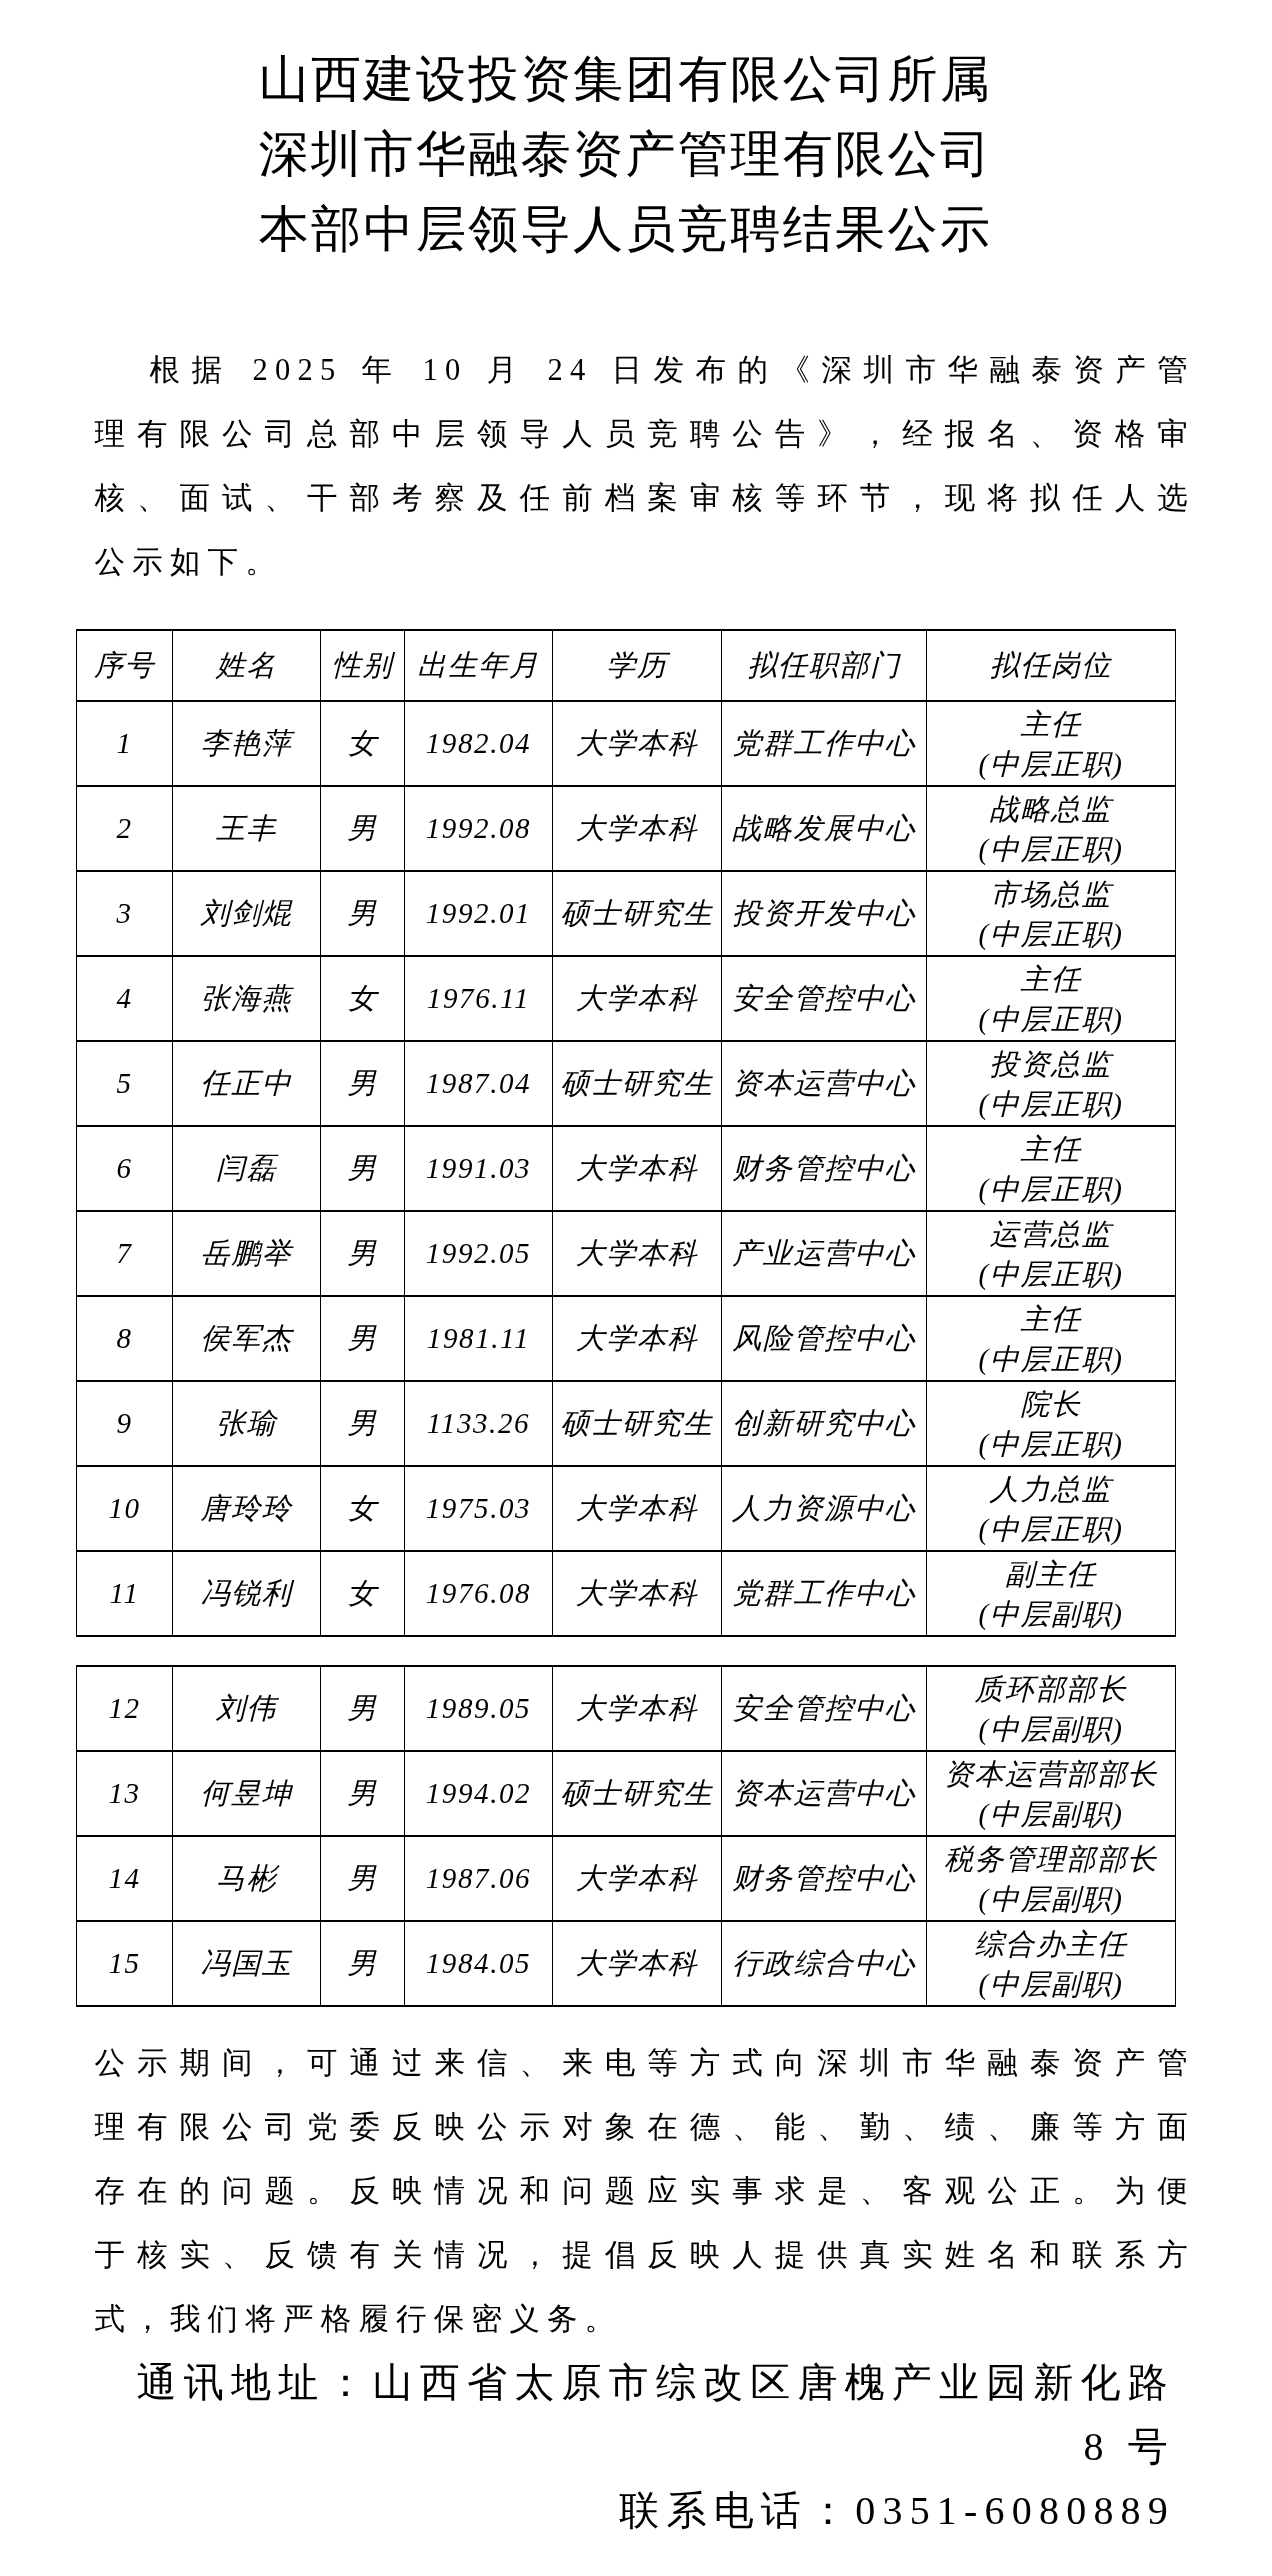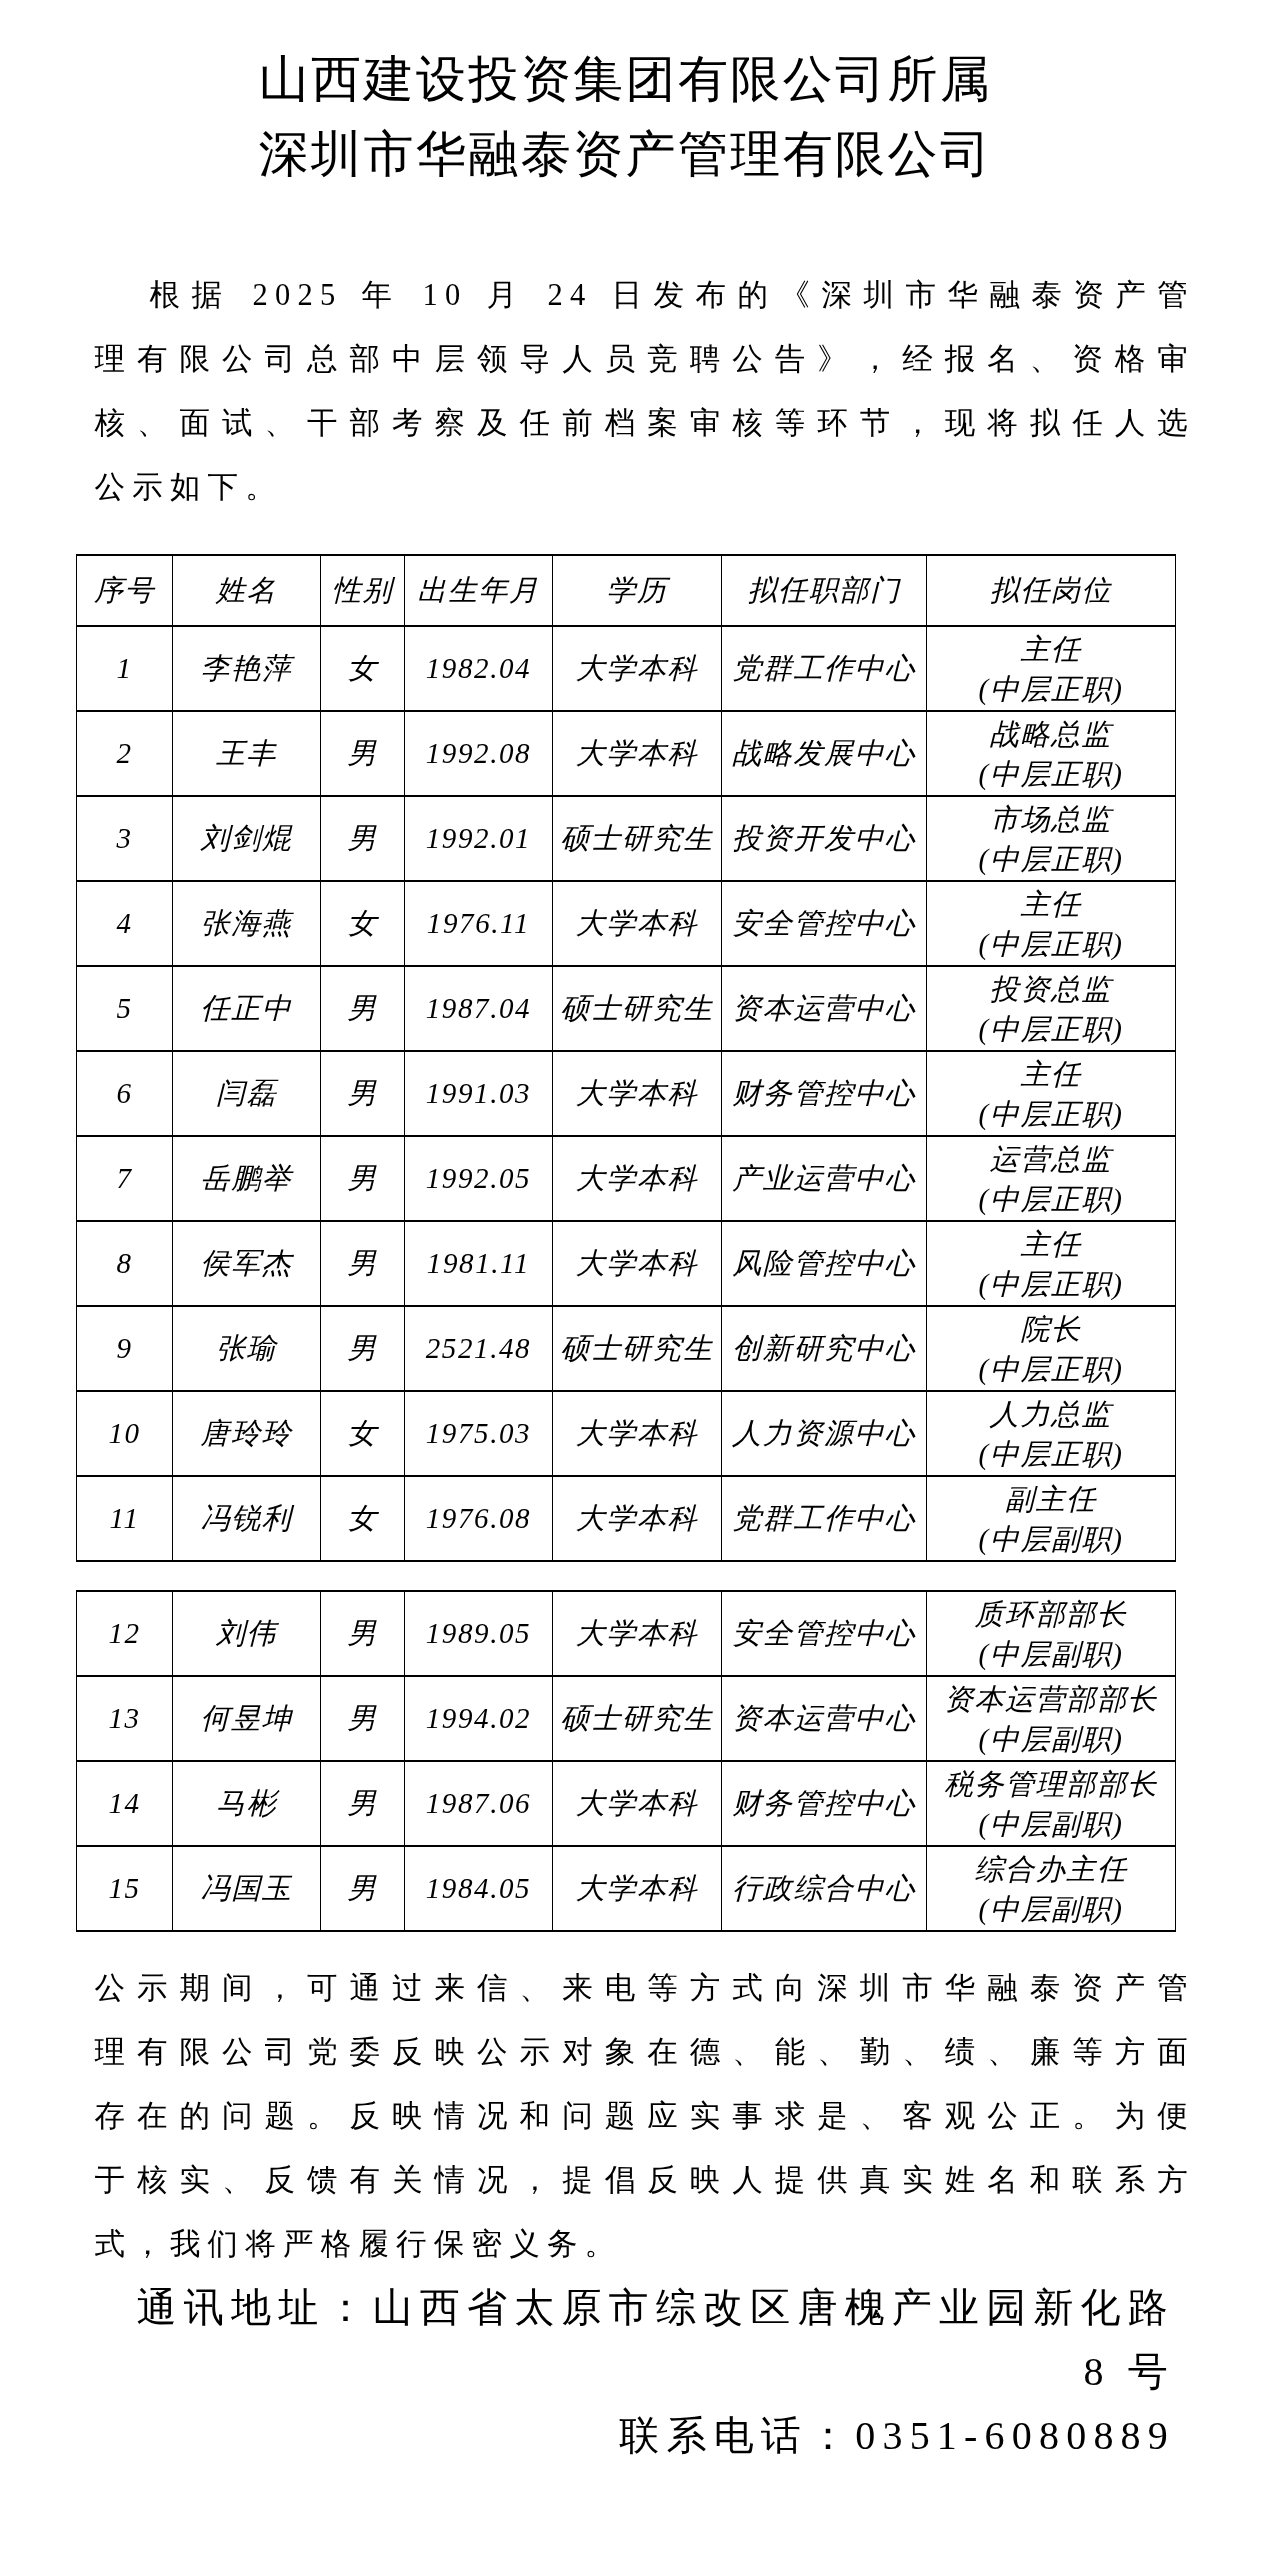--- a/index.html
+++ b/index.html
@@ -68,20 +68,21 @@
 </style>
 </head>
 <body>
 
 <div class="page">
   <div class="content">
 
     <h1 class="title">
       <div>山西建设投资集团有限公司所属</div>
       <div>深圳市华融泰资产管理有限公司</div>
+      <div>本部中层领导人员竞聘结果公示</div>
     </h1>
 
     <div class="para-block">
       <div class="para-line justify indent-2">根据 2025 年 10 月 24 日发布的《深圳市华融泰资产管</div>
       <div class="para-line justify">理有限公司总部中层领导人员竞聘公告》，经报名、资格审</div>
       <div class="para-line justify">核、面试、干部考察及任前档案审核等环节，现将拟任人选</div>
       <div class="para-line">公示如下。</div>
     </div>
 
     <table class="roster part1">
@@ -207,21 +208,21 @@
         <td>
           <div class="pos-line">主任</div>
           <div class="pos-line">(中层正职)</div>
         </td>
       </tr>
 
       <tr>
         <td>9</td>
         <td>张瑜</td>
         <td>男</td>
-        <td>2521.48</td>
+        <td>1133.26</td>
         <td>硕士研究生</td>
         <td>创新研究中心</td>
         <td>
           <div class="pos-line">院长</div>
           <div class="pos-line">(中层正职)</div>
         </td>
       </tr>
 
       <tr>
         <td>10</td>

